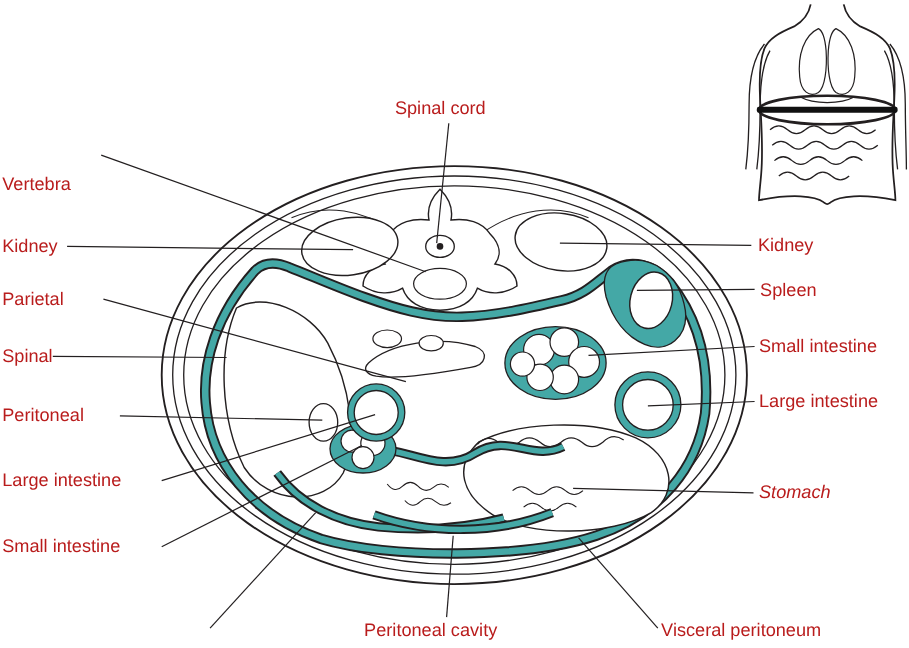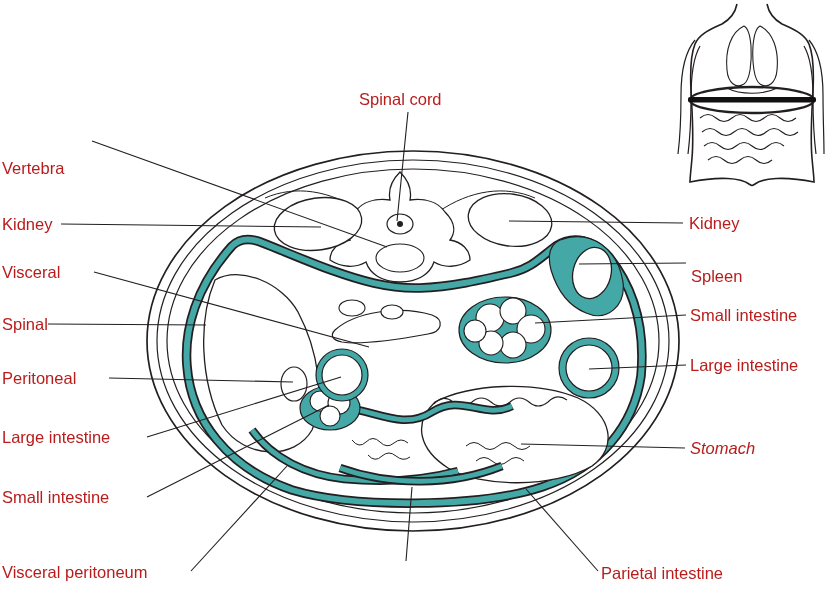--- a/index.html
+++ b/index.html
@@ -152,26 +152,26 @@
       <line x1="686" y1="365" x2="589" y2="369"></line>
       <line x1="686" y1="315" x2="535" y2="323"></line>
       <line x1="686" y1="263" x2="579" y2="264"></line>
       <line x1="683" y1="223" x2="509" y2="221"></line>
     </g>
   </svg>
 
   <div class="lbl" style="left:359px;top:90px;">Spinal cord</div>
   <div class="lbl" style="left:2px;top:132px;margin-top:27px;">Vertebra</div>
   <div class="lbl" style="left:2px;top:215px;">Kidney</div>
-  <div class="lbl" style="left:2px;top:263px;">Visceral</div>
+  <div class="lbl" style="left:2px;top:263px;">Parietal</div>
   <div class="lbl" style="left:2px;top:315px;">Spinal</div>
   <div class="lbl" style="left:2px;top:369px;">Peritoneal</div>
   <div class="lbl" style="left:2px;top:428px;">Large intestine</div>
   <div class="lbl" style="left:2px;top:488px;">Small intestine</div>
-  <div class="lbl" style="left:2px;top:563px;">Visceral peritoneum</div>
-  <div class="lbl" style="left:601px;top:564px;">Parietal intestine</div>
+  <div class="lbl" style="left:331px;top:564px;">Peritoneal cavity</div>
+  <div class="lbl" style="left:601px;top:564px;">Visceral peritoneum</div>
   <div class="lbl" style="left:689px;top:214px;">Kidney</div>
-  <div class="lbl" style="left:691px;top:255px;margin-top:12px;">Spleen</div>
+  <div class="lbl" style="left:691px;top:255px;">Spleen</div>
   <div class="lbl" style="left:690px;top:306px;">Small intestine</div>
   <div class="lbl" style="left:690px;top:356px;">Large intestine</div>
   <div class="lbl" style="left:690px;top:439px;font-style:italic;">Stomach</div>
 
 </div>
 
 </body></html>

